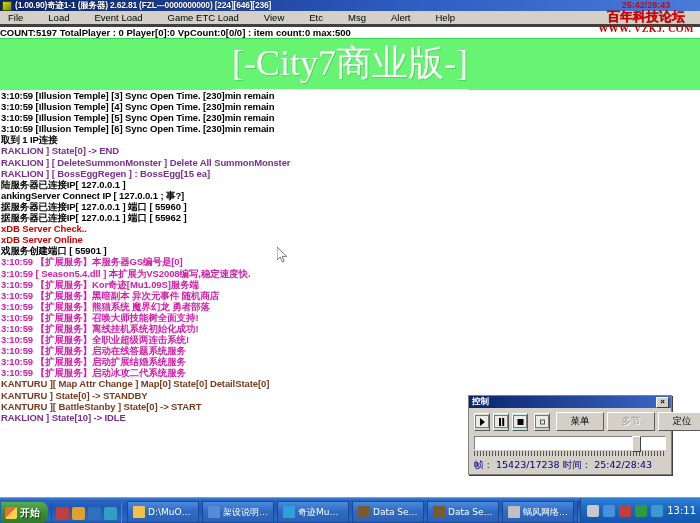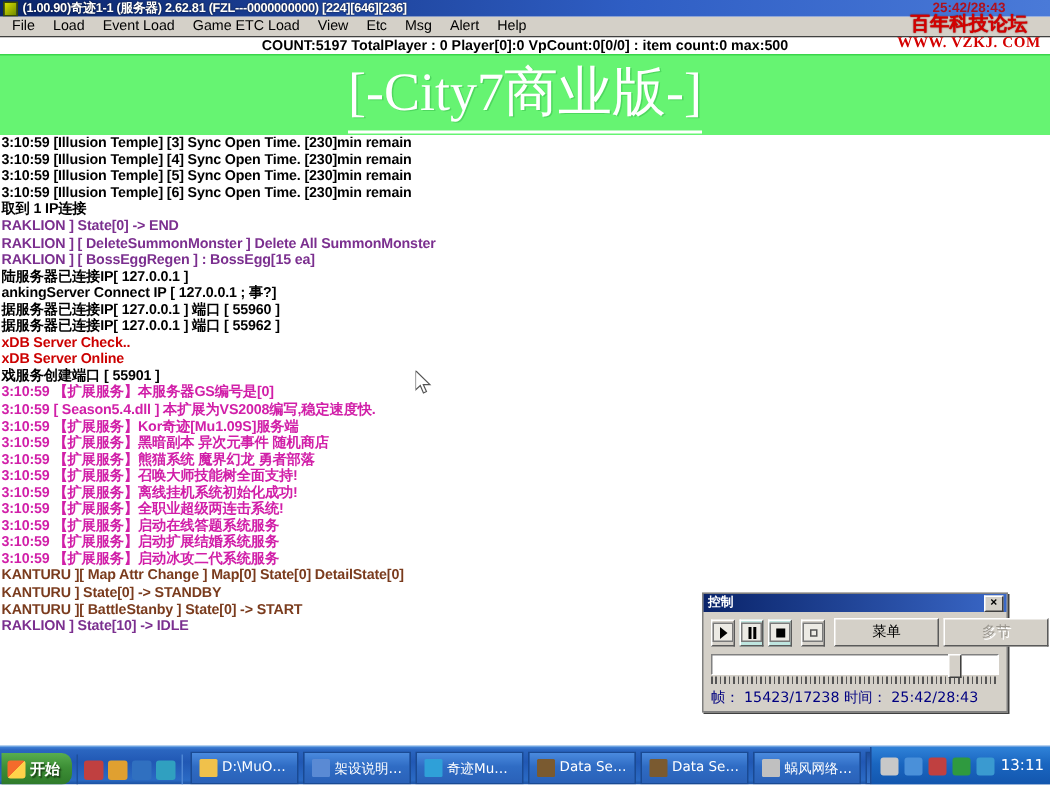--- a/index.html
+++ b/index.html
@@ -23,31 +23,31 @@
   }
   .app-ico{
     width:8px;height:8px;margin-right:3px;flex:0 0 auto;
     background:linear-gradient(135deg,#d8e000,#6f8a00);
     border:1px solid #3a4a00;
   }
   .title-text{letter-spacing:-0.2px;text-shadow:0 0 1px #000;}
 
   
   .menubar{
-    height:13px;background:#d4d0c8;border-bottom:1px solid #404040;
-    display:flex;align-items:center;gap:0px;
+    height:13px;background:#d4d0c8;border-bottom:3px solid #404040;
+    display:flex;align-items:center;gap:13px;
     font-size:9.5px;color:#000;padding-left:2px;
   }
   .menubar .mi{padding:0 6px;line-height:13px;cursor:default;}
 
   
   .statusstrip{
     height:11px;background:#ffffff;
     font-size:9.5px;font-weight:bold;color:#000;
-    display:flex;align-items:center;justify-content:center;
+    display:flex;align-items:center;justify-content:flex-start;
     position:relative;
   }
 
   
   .watermark{
     position:absolute;right:2px;top:0px;width:104px;height:36px;
     text-align:center;pointer-events:none;z-index:40;
   }
   .wm-time{
     font-size:9px;color:#c00000;font-weight:bold;
@@ -129,21 +129,21 @@
     border:1px solid #ffffff;border-right-color:#5a5a5a;border-bottom-color:#5a5a5a;
     display:flex;align-items:center;justify-content:center;
   }
   .mbtn.on{background:#bfe6e0;}
   .mbtn .inner{
     width:12px;height:11px;border:1px solid #7a7a7a;background:#eceae4;
     display:flex;align-items:center;justify-content:center;
   }
   .gap{width:6px;}
   .tbtn{
-    height:17px;min-width:36px;padding:0 16px;background:#d4d0c8;
+    height:17px;min-width:36px;padding:0 5px;background:#d4d0c8;
     border:1px solid #ffffff;border-right-color:#5a5a5a;border-bottom-color:#5a5a5a;
     font-size:9.5px;color:#000;display:flex;align-items:center;justify-content:center;
     font-family:"DejaVu Sans",sans-serif;
   }
   .tbtn.dis{color:#9a968e;text-shadow:1px 1px 0 #fff;}
   .sliderbox{margin-top:5px;}
   .track{
     height:12px;background:#ffffff;
     border:1px solid #808080;border-right-color:#fff;border-bottom-color:#fff;
     position:relative;

